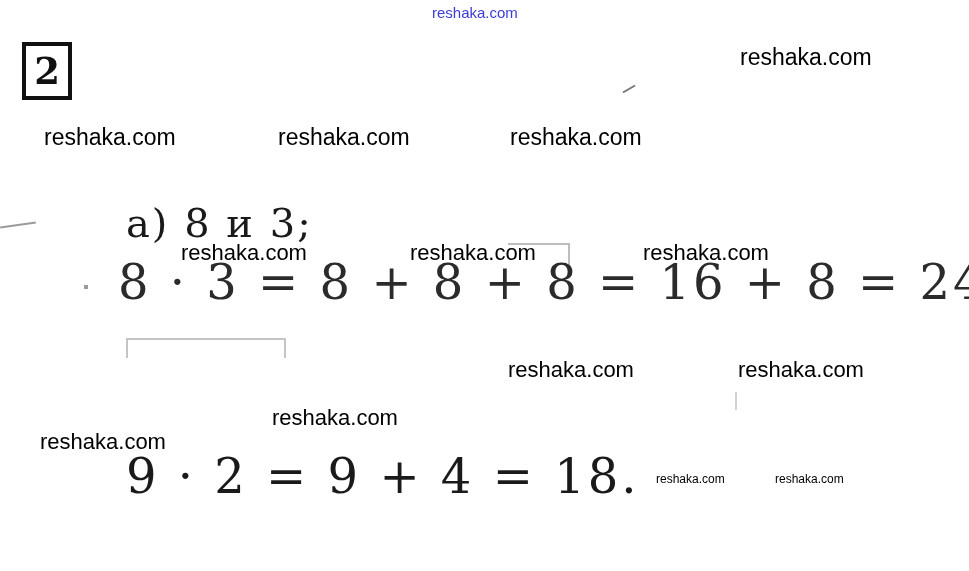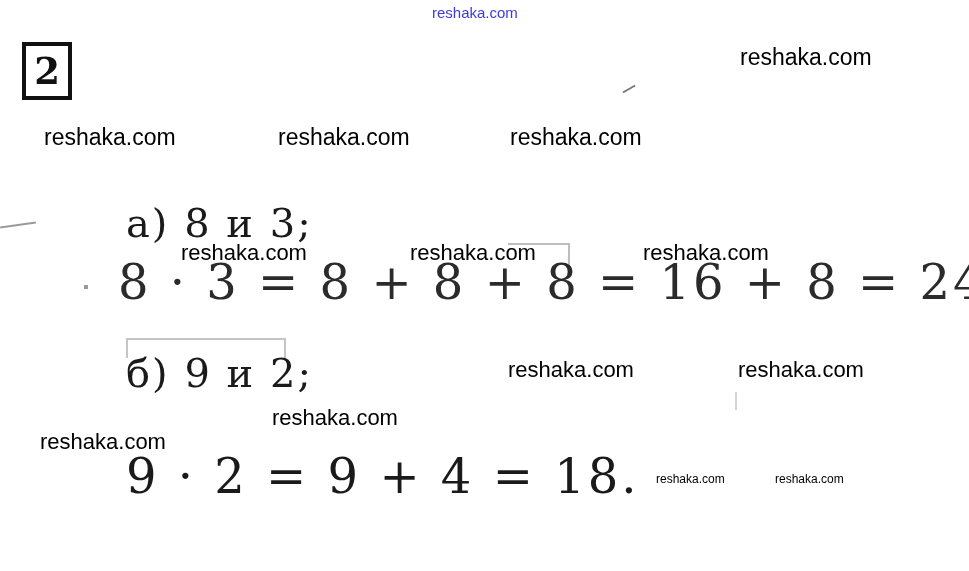--- a/index.html
+++ b/index.html
@@ -96,21 +96,20 @@
   <div class="scan-mark" style="left:126px; top:338px; width:160px; height:2px; background:#c5c5c5;"></div>
   <div class="scan-mark" style="left:126px; top:338px; width:2px; height:20px; background:#c5c5c5;"></div>
   <div class="scan-mark" style="left:284px; top:338px; width:2px; height:20px; background:#c5c5c5;"></div>
   <div class="scan-mark" style="left:84px; top:285px; width:4px; height:4px; background:#9a9a9a;"></div>
   <div class="scan-mark" style="left:735px; top:392px; width:2px; height:18px; background:#d4d4d4;"></div>
 
   <div class="math-line label-line" style="left:126px; top:172px;margin-top:28px;">а) 8 и 3;</div>
 
   <div class="math-line eq-line faded" style="left:118px; top:254px;">8 · 3 = 8 + 8 + 8 = 16 + 8 = 24.</div>
 
-  <div class="math-line label-line" style="left:126px; top:350px;">б) 9 и 2;</div>
 
   <div class="math-line eq-line" style="left:126px; top:448px;">9 · 2 = 9 + 4 = 18.</div>
 
   <div id="watermark-layer">
       <div class="wm wm-blue" style="left: 432px; top: 4px;">reshaka.com</div>
       <div class="wm wm-lg" style="left: 740px; top: 44px;">reshaka.com</div>
       <div class="wm wm-lg" style="left: 44px; top: 124px;">reshaka.com</div>
       <div class="wm wm-lg" style="left: 278px; top: 124px;">reshaka.com</div>
       <div class="wm wm-lg" style="left: 510px; top: 124px;">reshaka.com</div>
       <div class="wm wm-md" style="left: 181px; top: 240px;">reshaka.com</div>

